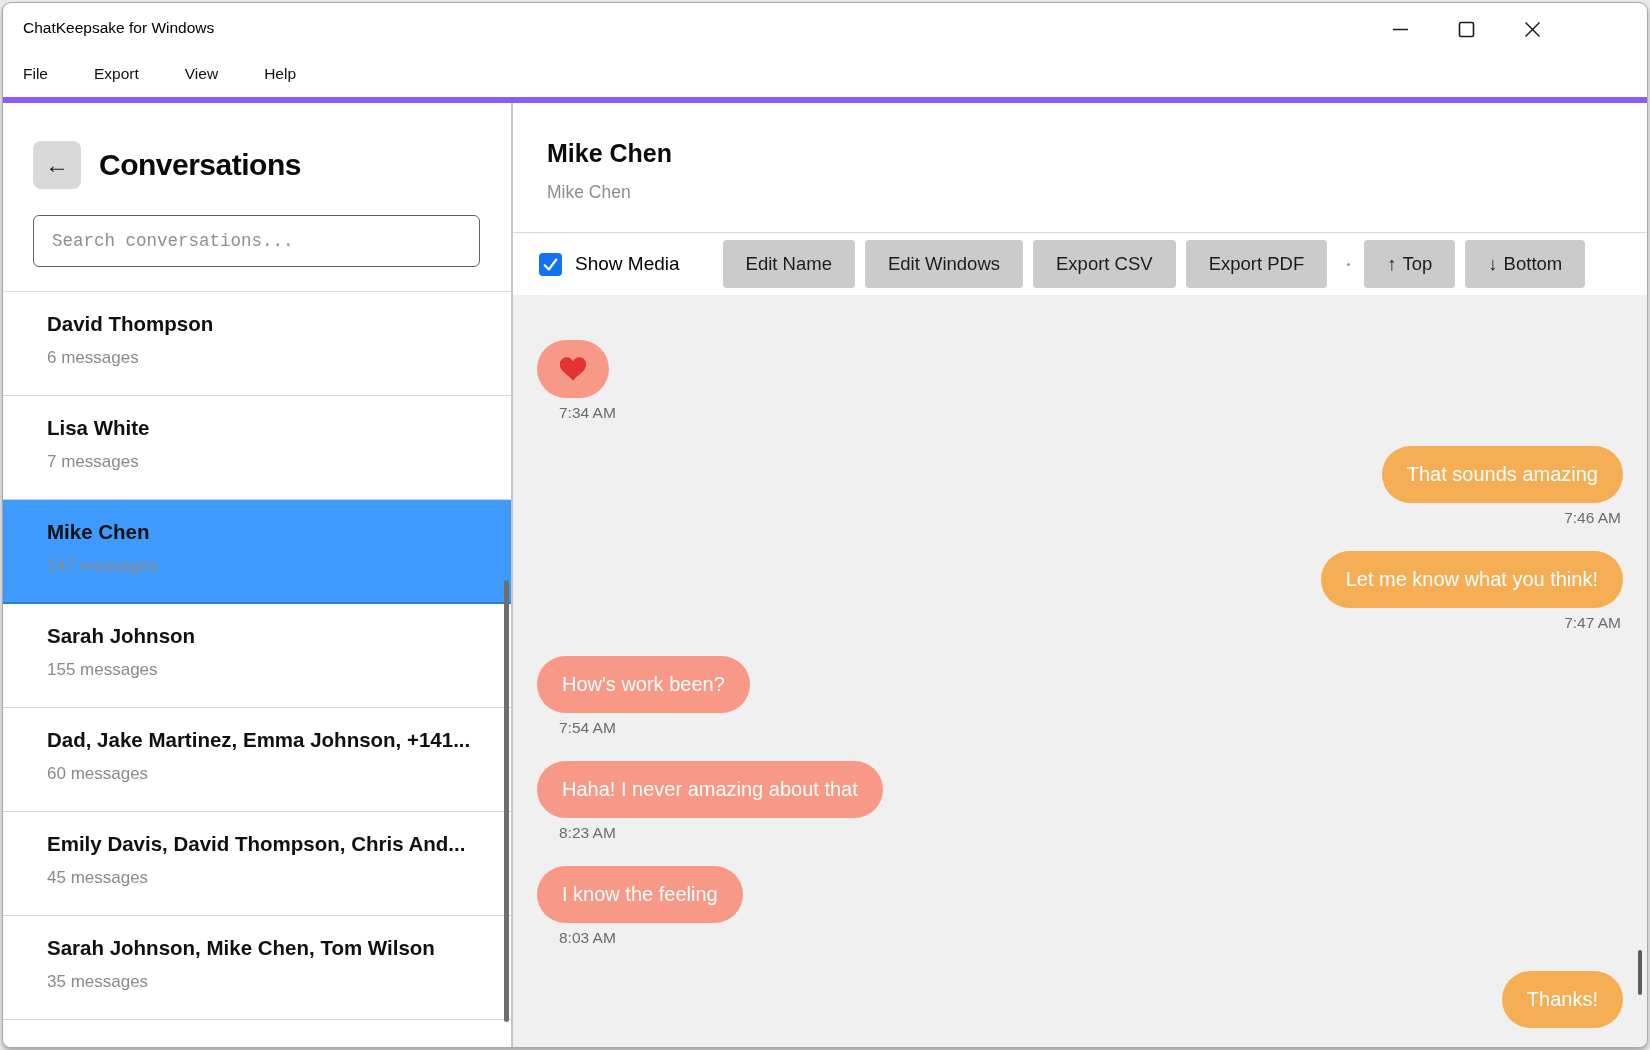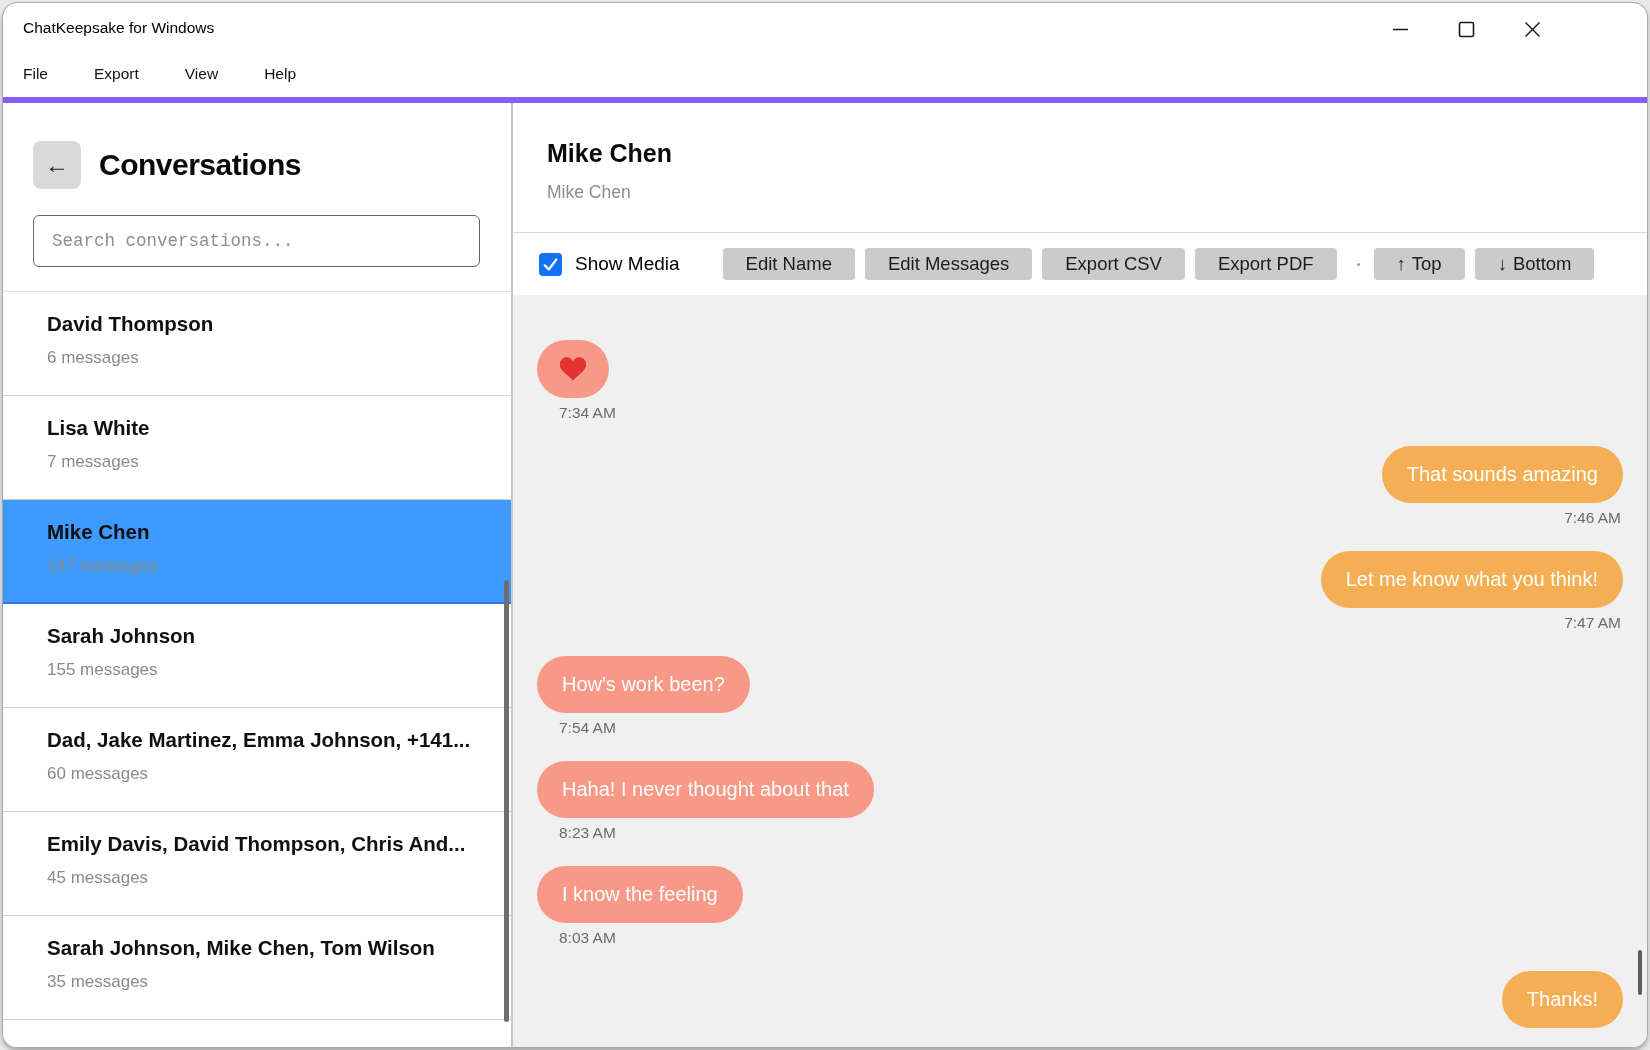--- a/index.html
+++ b/index.html
@@ -4,21 +4,21 @@
 <style>
   :root{
     --selected-blue:#3f9afd;
     --checkbox-blue:#1173f0;
     --bubble-left:#f89886;
     --bubble-right:#f6ae54;
     --chat-bg:#f0f0f0;
   }
   *{box-sizing:border-box;margin:0;padding:0;font-family:"Liberation Sans",sans-serif;}
   html,body{width:1650px;height:1050px;overflow:hidden;background:#e9e9e9;}
-  .window{position:absolute;inset:2px;background:#fff;border:1.5px solid #a8a8a8;border-radius:15px;
+  .window{position:absolute;inset:2px;background:#fff;border:1.5px solid #a8a8a8;border-radius:9px;
           overflow:hidden;display:flex;flex-direction:column;box-shadow:0 3px 4px rgba(0,0,0,.28);}
 
   
   .titlebar{height:48px;flex:0 0 auto;position:relative;padding:16px 0 0 20px;}
   .titlebar .title{font-size:15.5px;color:#000;}
   .win-controls{position:absolute;top:8px;right:92px;display:flex;gap:20px;}
   .win-btn{width:46px;height:36px;display:flex;align-items:center;justify-content:center;background:transparent;border:none;cursor:default;}
   .win-btn svg{display:block;}
 
   
@@ -51,21 +51,21 @@
   .chat-header{flex:0 0 auto;height:130px;padding:36px 0 0 34px;background:#fff;border-bottom:1.5px solid #d8d8d8;}
   .chat-title{font-size:25px;font-weight:700;color:#0b0b0b;}
   .chat-subtitle{font-size:17.5px;color:#8e8e8e;margin-top:14px;}
 
   
   .toolbar{flex:0 0 auto;height:62px;display:flex;align-items:center;padding-left:26px;background:#fff;}
   .checkbox{width:23px;height:23px;border-radius:4px;background:var(--checkbox-blue);display:flex;
             align-items:center;justify-content:center;cursor:default;flex:0 0 auto;}
   .checkbox svg{display:block;}
   .show-media-label{font-size:19px;color:#000;margin-left:13px;margin-right:43px;}
-  .tb-btn{background:#cbcbcb;border:none;border-radius:4px;height:32px;padding:0 23px;
+  .tb-btn{background:#cbcbcb;border:none;border-radius:4px;height:48px;padding:0 23px;
           font-size:18.5px;color:#1c1c1c;margin-right:10px;cursor:default;white-space:nowrap;}
   .tb-dot{width:3px;height:3px;border-radius:50%;background:#9a9a9a;margin:0 14px 0 10px;flex:0 0 auto;}
   .tb-btn .tb-icon{margin-right:6px;}
 
   
   .chat-scroll{flex:1;min-height:0;background:var(--chat-bg);position:relative;overflow:hidden;
                padding:45px 24px 0 24px;display:flex;flex-direction:column;text-align:right;}
   .msg-row{display:flex;flex-direction:column;}
   .msg-row.left{align-items:flex-start;}
   .msg-row.right{align-items:flex-end;}
@@ -167,21 +167,21 @@
       </div>
 
       <div class="toolbar">
         <div class="checkbox">
           <svg width="17" height="15" viewBox="0 0 20 18">
             <polyline points="3,10 8,15 17,3" fill="none" stroke="#fff" stroke-width="2.6" stroke-linecap="round" stroke-linejoin="round"></polyline>
           </svg>
         </div>
         <span class="show-media-label">Show Media</span>
         <button class="tb-btn">Edit Name</button>
-        <button class="tb-btn">Edit Messages</button>
+        <button class="tb-btn">Edit Windows</button>
         <button class="tb-btn">Export CSV</button>
         <button class="tb-btn">Export PDF</button>
         <span class="tb-dot"></span>
         <button class="tb-btn"><span class="tb-icon">↑</span><span>Top</span></button>
         <button class="tb-btn"><span class="tb-icon">↓</span><span>Bottom</span></button>
       </div>
 
       <div class="chat-scroll">
           <div class="msg-row left">
     <div class="bubble media">
@@ -209,21 +209,21 @@
           <div class="msg-row left">
     <div class="bubble">
       
       <span class="msg-text">How's work been?</span>
     </div>
     <span class="msg-time">7:54 AM</span>
   </div>
           <div class="msg-row left">
     <div class="bubble">
       
-      <span class="msg-text">Haha! I never thought about that</span>
+      <span class="msg-text">Haha! I never amazing about that</span>
     </div>
     <span class="msg-time">8:23 AM</span>
   </div>
           <div class="msg-row left">
     <div class="bubble">
       
       <span class="msg-text">I know the feeling</span>
     </div>
     <span class="msg-time">8:03 AM</span>
   </div>

